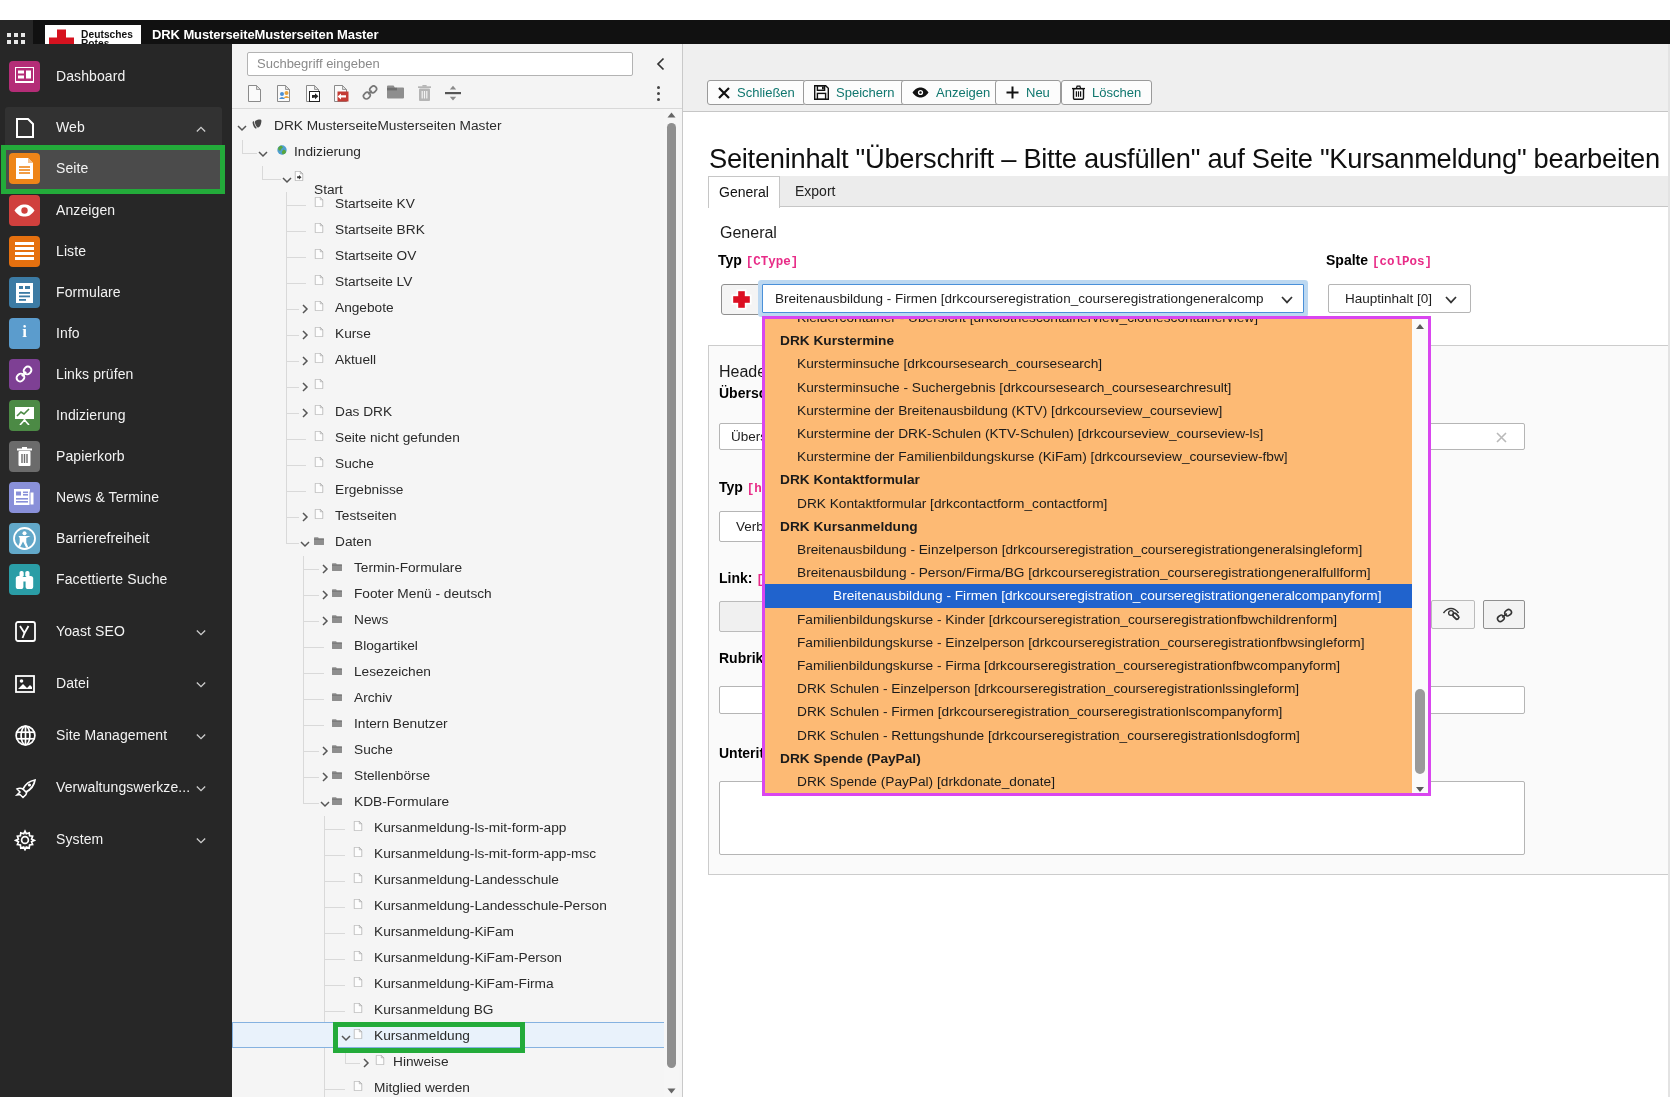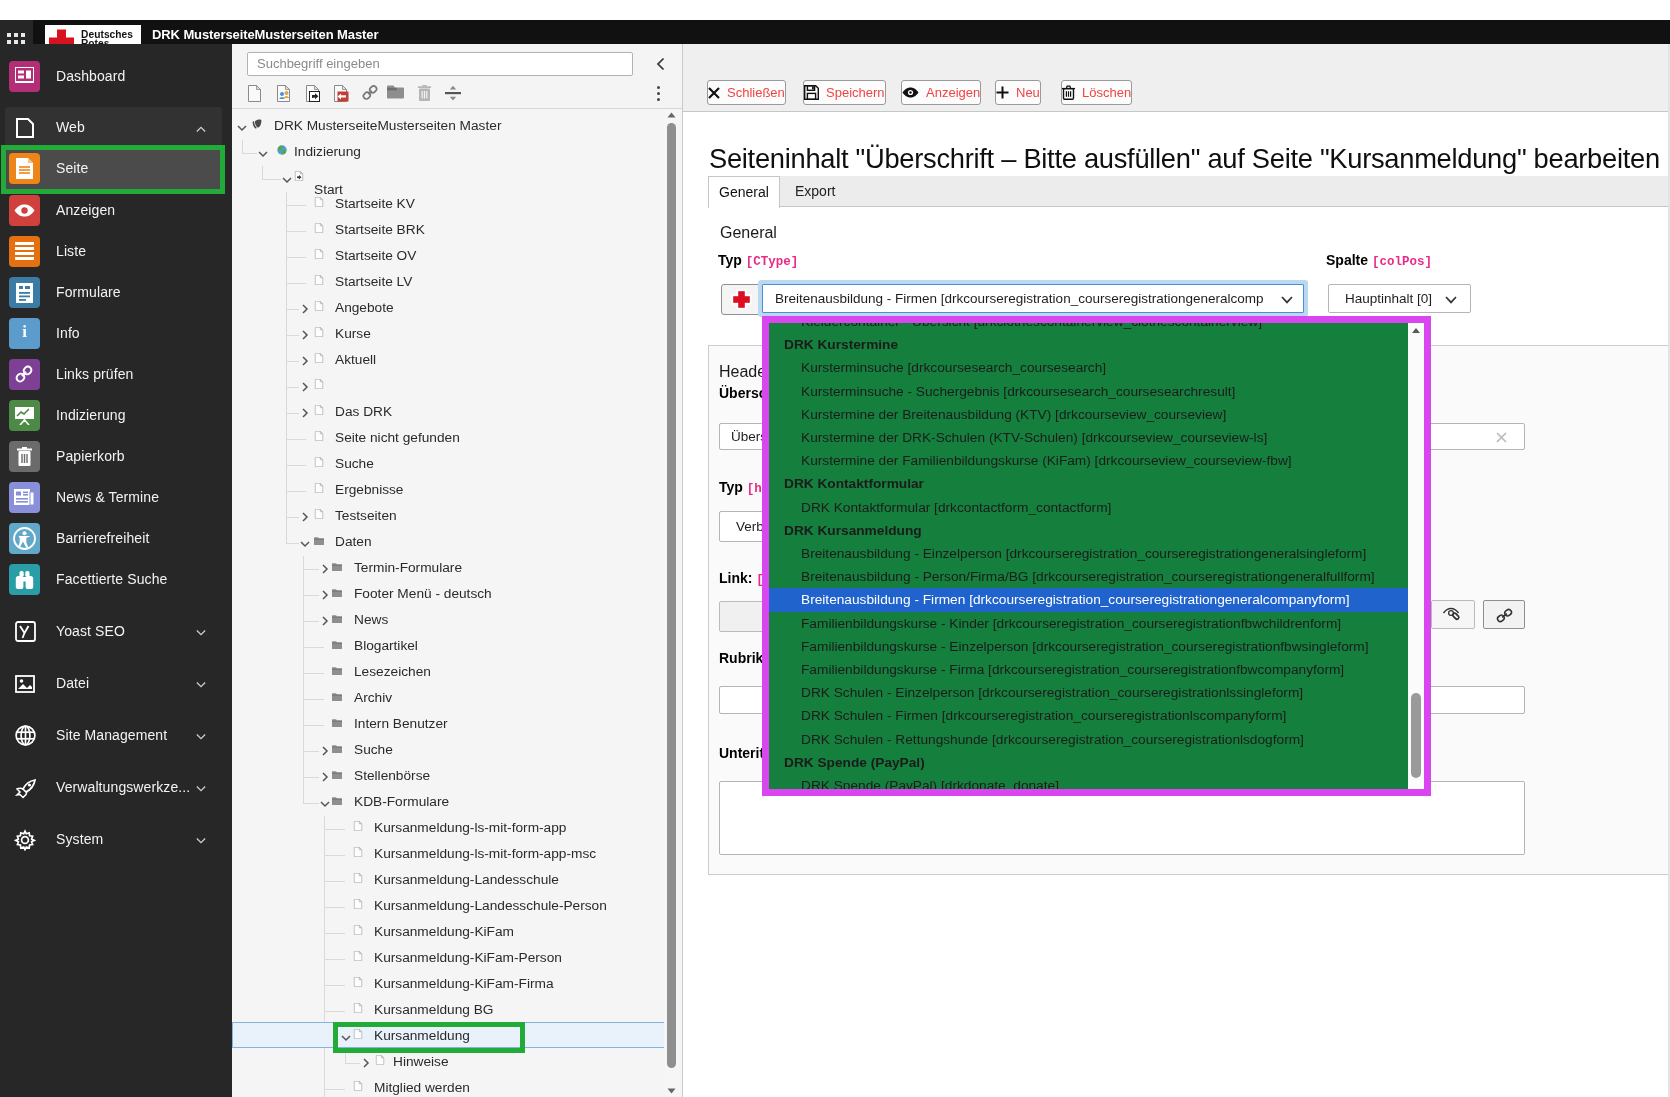--- a/index.html
+++ b/index.html
@@ -36,39 +36,39 @@
 
 #tscroll { position:absolute; top:65px; right:3px; width:15px; height:988px; background:#f6f6f6; }
 #tthumb { position:absolute; top:14px; left:3px; width:9px; height:945px; background:#8f8f8f; border-radius:5px; }
 
 
 .greenbox { position:absolute; border:5px solid #23ab3a; z-index:60; }
 
 
 #content { position:absolute; top:44px; left:683px; width:987px; height:1053px; background:#fff; }
 #docheader { position:absolute; top:0; left:0; width:987px; height:68px; background:#efefef; border-bottom:1px solid #c6c6c6; }
-.dbtn { position:absolute; top:36px; height:25px; background:#fcfcfc; border:1px solid #9a9a9a; border-radius:3px; font-size:13px; color:#ef4444; display:flex; align-items:center; padding:0 0; gap:7px; }
+.dbtn { position:absolute; top:36px; height:25px; background:#fcfcfc; border:1px solid #9a9a9a; border-radius:3px; font-size:13px; color:#0f766e; display:flex; align-items:center; padding:0 10px; gap:7px; }
 #h1 { position:absolute; top:99px; left:26px; font-size:27.3px; color:#0f0f0f; letter-spacing:-0.28px; white-space:nowrap; }
 #tabstrip { position:absolute; top:132px; left:25px; width:960px; height:31px; background:#ececec; border-bottom:1px solid #c6c6c6; }
 #tabactive { position:absolute; top:132px; left:25px; width:72px; height:32px; background:#fff; border:1px solid #c6c6c6; border-bottom:none; font-size:14px; color:#111; text-align:center; line-height:30px; }
 #tabexport { position:absolute; top:132px; left:112px; font-size:14px; color:#222; line-height:31px; }
 .seclabel { font-size:16px; color:#1a1a1a; }
 .flabel { font-size:14px; font-weight:bold; color:#000; white-space:nowrap; }
 .fcode { font-family:"Liberation Mono", monospace; font-size:12.5px; font-weight:bold; color:#e82b87; }
 .finput { position:absolute; background:#fff; border:1px solid #b5b5b5; border-radius:2px; }
 .fselect { position:absolute; background:#fff; border:1px solid #b5b5b5; border-radius:2px; font-size:14px; color:#222; }
 
 #fieldset { position:absolute; top:301px; left:25px; width:962px; height:530px; background:#fafafa; border:1px solid #ccc; border-right:none; }
 
 
-#dropdown { position:absolute; top:316px; left:762px; width:669px; height:480px; background:#15803d; border:7px solid #d946ef; z-index:50; overflow:hidden; }
+#dropdown { position:absolute; top:316px; left:762px; width:669px; height:480px; background:#fdba74; border:3px solid #d946ef; z-index:50; overflow:hidden; }
 .opt { position:absolute; left:0; width:652px; height:24px; font-size:13.7px; color:#1b1b1b; line-height:24px; white-space:nowrap; }
 .opt .in { padding-left:32px; }
 .opt .hd { padding-left:15px; font-weight:bold; }
-.optsel { background:#2063cd; color:#fff; }
+.optsel { background:#2063cd; color:#fff;padding-left:36px; }
 #ddscroll { position:absolute; top:0; right:0; width:16px; height:478px; background:#fbfbfb; }
 #ddthumb { position:absolute; left:3px; width:10px; background:#9a9a9a; border-radius:5px; }
 
 #rightedge { position:absolute; top:44px; left:1668px; width:2px; height:1053px; background:#e3e3e3; }
 </style>
 </head>
 <body>
 <div id="root">
 <div id="topbar">
   <div id="gridbtn">

